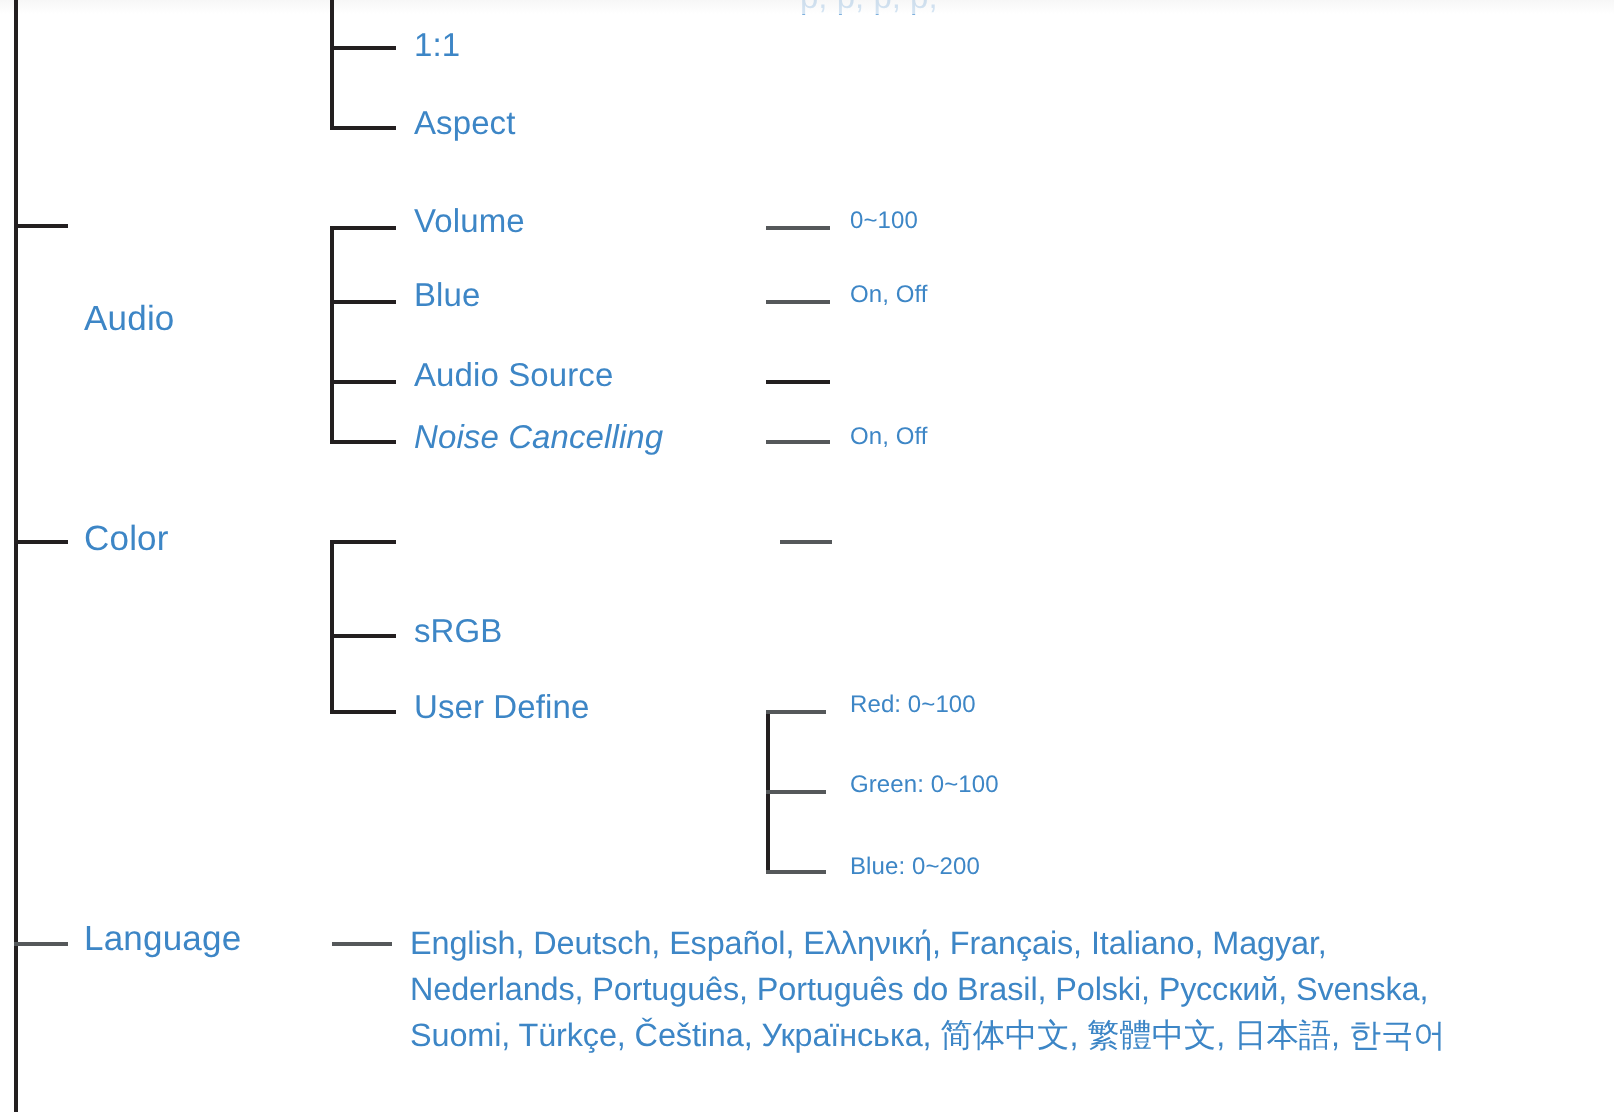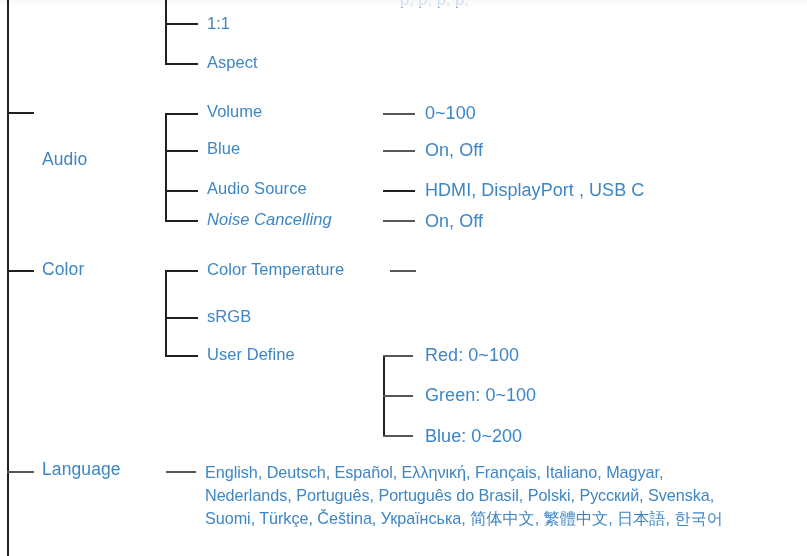--- a/index.html
+++ b/index.html
@@ -46,21 +46,21 @@
   }
   .lbl.l1 {            
     font-size: 17.5px;
     letter-spacing: 0.1px;
   }
   .lbl.l2 {            
     font-size: 16.5px;
     letter-spacing: 0.05px;
   }
   .lbl.l3 {            
-    font-size: 18px;
+    font-size: 12px;
     letter-spacing: 0.05px;
   }
   .lbl.multi {
     white-space: normal;
     line-height: 1.42;
   }
   .lbl.langblock {
     font-size: 16.2px;
     width: 520px;
     line-height: 1.43;
@@ -126,34 +126,32 @@
   <div class="lbl l3" style="left:425px; top:104px;">0~100</div>
 
   <div class="dash" style="left:165px; top:150px; width:33px;"></div>
   <div class="lbl l2" style="left:207px; top:140px;">Blue</div>
   <div class="dash gray" style="left:383px; top:150px; width:32px;"></div>
   <div class="lbl l3" style="left:425px; top:141px;">On, Off</div>
 
   <div class="dash" style="left:165px; top:190px; width:33px;"></div>
   <div class="lbl l2" style="left:207px; top:180px;">Audio Source</div>
   <div class="dash" style="left:383px; top:190px; width:32px;"></div>
-  <div class="lbl l3" style="left:425px; top:181px;">HDMI, DisplayPort , USB C</div>
 
   <div class="dash" style="left:165px; top:220px; width:33px;"></div>
   <div class="lbl l2" style="left:207px; top:211px;font-style:italic;">Noise Cancelling</div>
   <div class="dash gray" style="left:383px; top:220px; width:32px;"></div>
   <div class="lbl l3" style="left:425px; top:212px;">On, Off</div>
 
   <div class="dash" style="left:7px; top:270px; width:27px;"></div>
   <div class="lbl l1" style="left:42px; top:261px;">Color</div>
 
   <div class="spine" style="left:165px; top:270px; height:86px;"></div>
 
   <div class="dash" style="left:165px; top:270px; width:33px;"></div>
-  <div class="lbl l2" style="left:207px; top:261px;">Color Temperature</div>
   <div class="dash gray" style="left:390px; top:270px; width:26px;"></div>
 
   <div class="dash" style="left:165px; top:317px; width:33px;"></div>
   <div class="lbl l2" style="left:207px; top:308px;">sRGB</div>
 
   <div class="dash" style="left:165px; top:355px; width:33px;"></div>
   <div class="lbl l2" style="left:207px; top:346px;">User Define</div>
 
   <div class="spine" style="left:383px; top:355px; height:80px;"></div>
   <div class="dash gray" style="left:383px; top:355px; width:30px;"></div>

